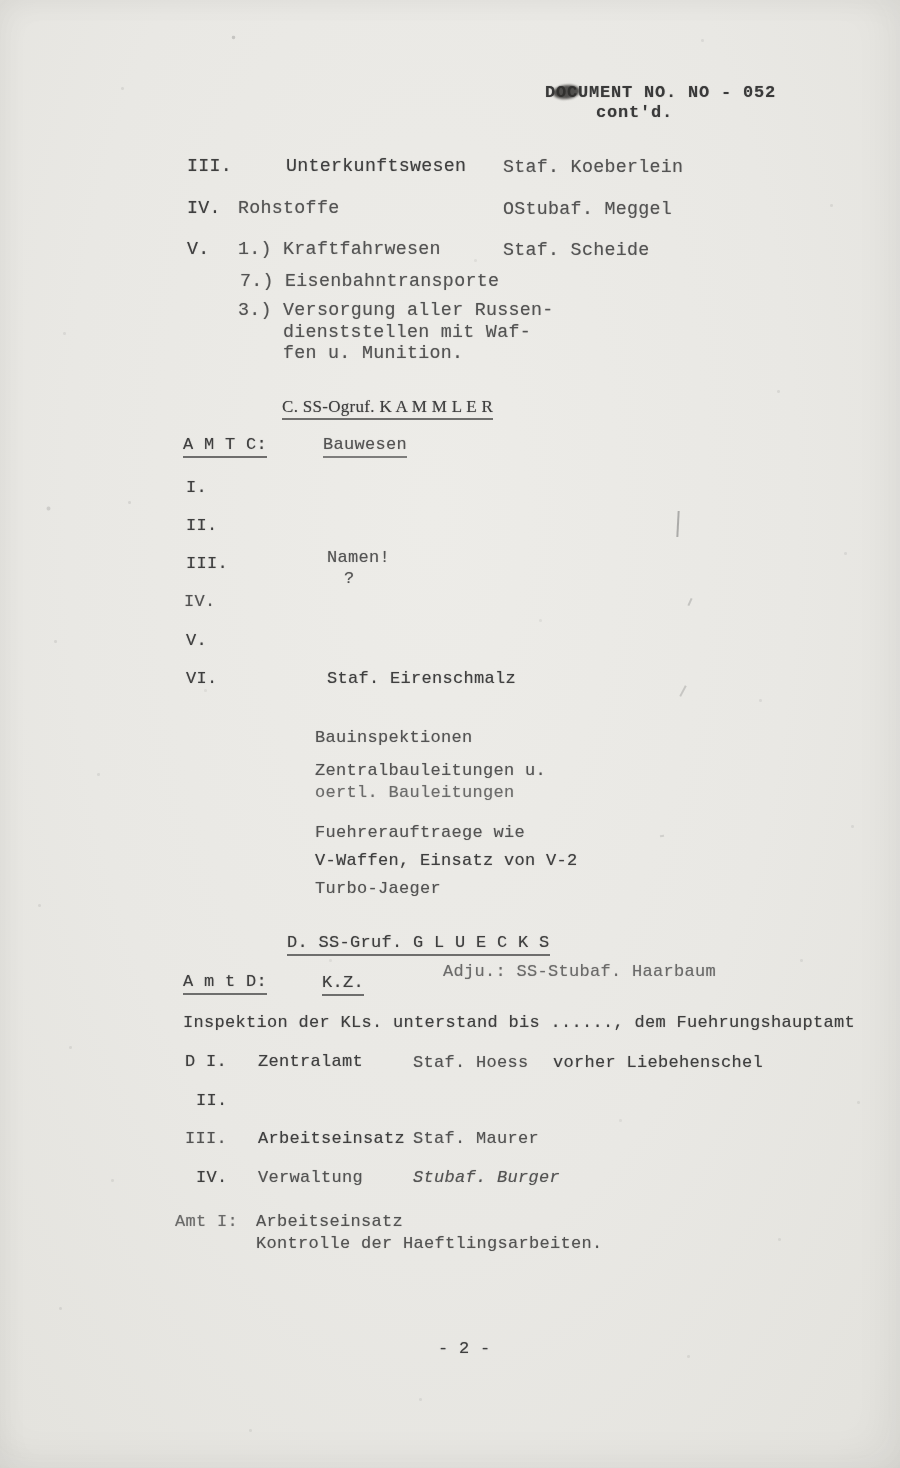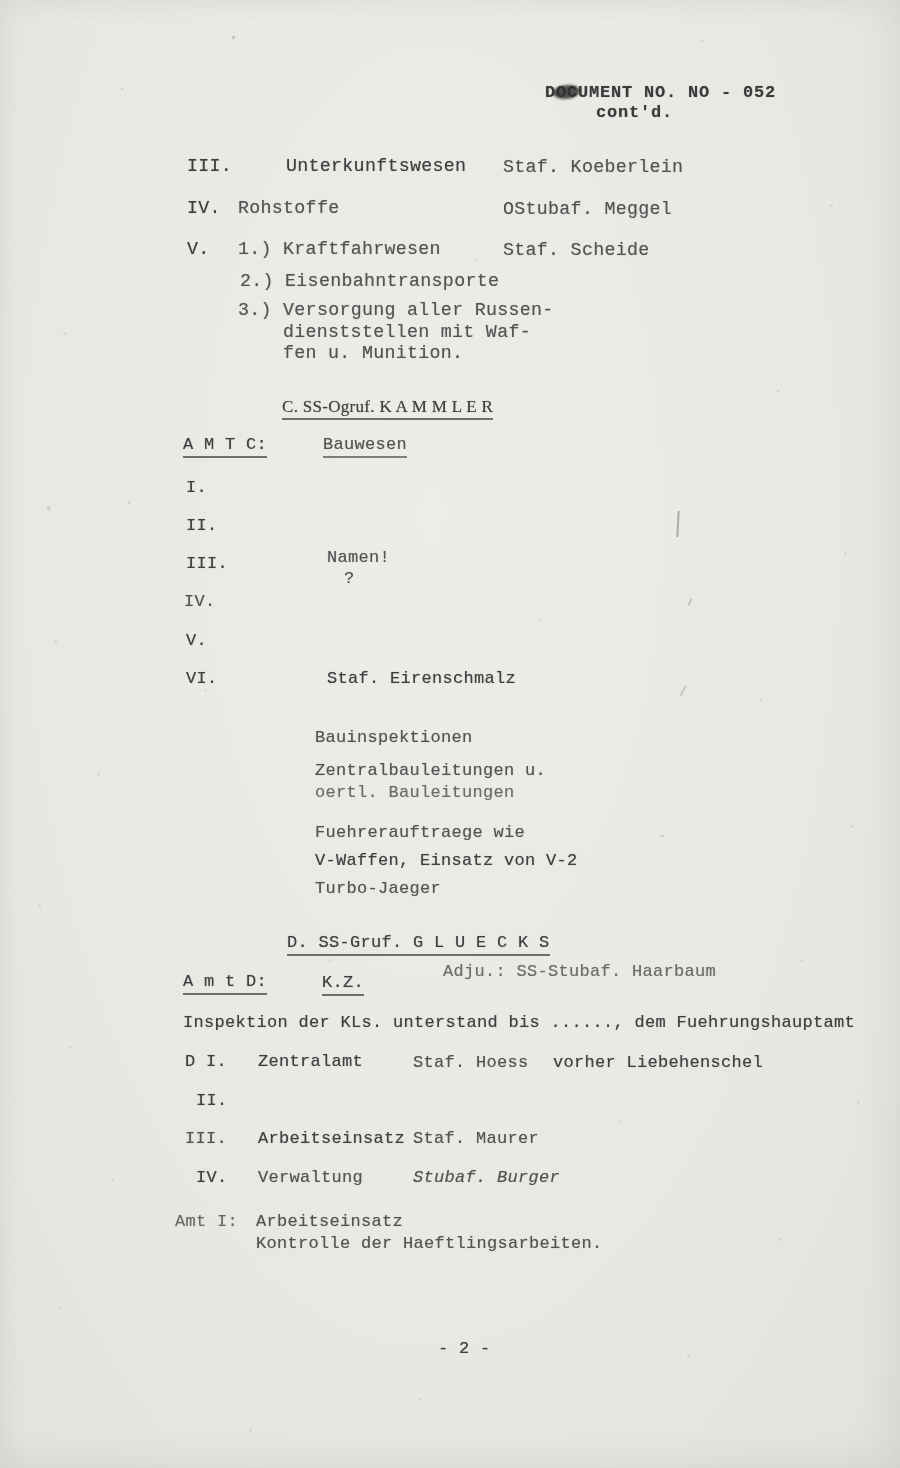--- a/index.html
+++ b/index.html
@@ -74,21 +74,21 @@
   <span class="tw big f1" style="left:503px;top:157px;">Staf. Koeberlein</span>
 
   <span class="tw big" style="left:187px;top:198px;">IV.</span>
   <span class="tw big f1" style="left:238px;top:198px;">Rohstoffe</span>
   <span class="tw big f1" style="left:503px;top:199px;">OStubaf. Meggel</span>
 
   <span class="tw big" style="left:187px;top:239px;">V.</span>
   <span class="tw big f1" style="left:238px;top:239px;">1.) Kraftfahrwesen</span>
   <span class="tw big f1" style="left:503px;top:240px;">Staf. Scheide</span>
 
-  <span class="tw big f1" style="left:240px;top:271px;">2.) Eisenbahntransporte</span>
+  <span class="tw big f1" style="left:240px;top:271px;">7.) Eisenbahntransporte</span>
   <span class="tw big f1" style="left:238px;top:300px;">3.) Versorgung aller Russen-</span>
   <span class="tw big f1" style="left:283px;top:322px;">dienststellen mit Waf-</span>
   <span class="tw big f1" style="left:283px;top:343px;">fen u. Munition.</span>
 
   <span class="tw u" style="left:282px;top:396px;font-family:Liberation Serif, serif;">C. SS-Ogruf. K A M M L E R</span>
   <span class="tw u" style="left:183px;top:434px;">A M T C:</span>
   <span class="tw u f1" style="left:323px;top:434px;">Bauwesen</span>
 
   <span class="tw" style="left:186px;top:477px;">I.</span>
   <span class="tw" style="left:186px;top:515px;">II.</span>

